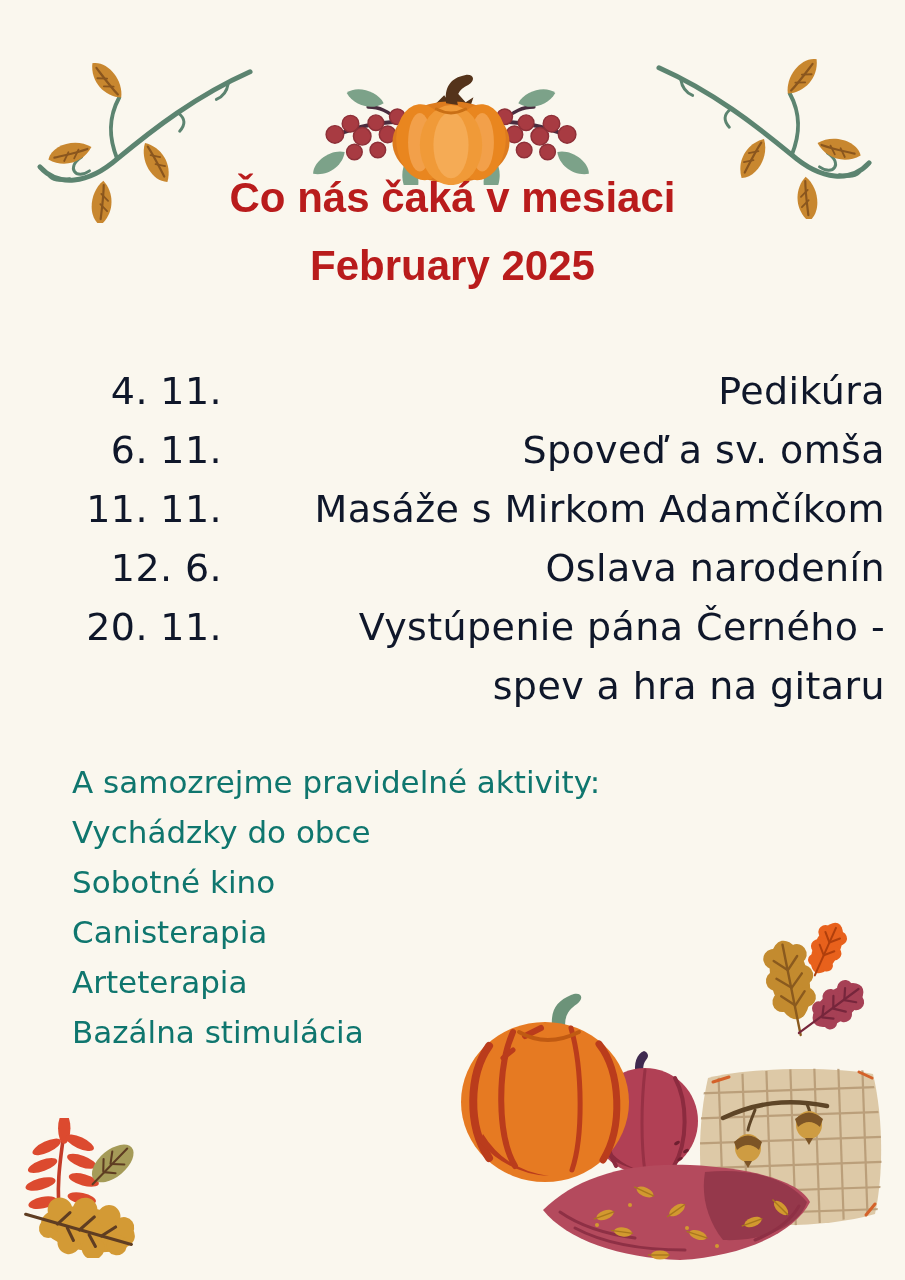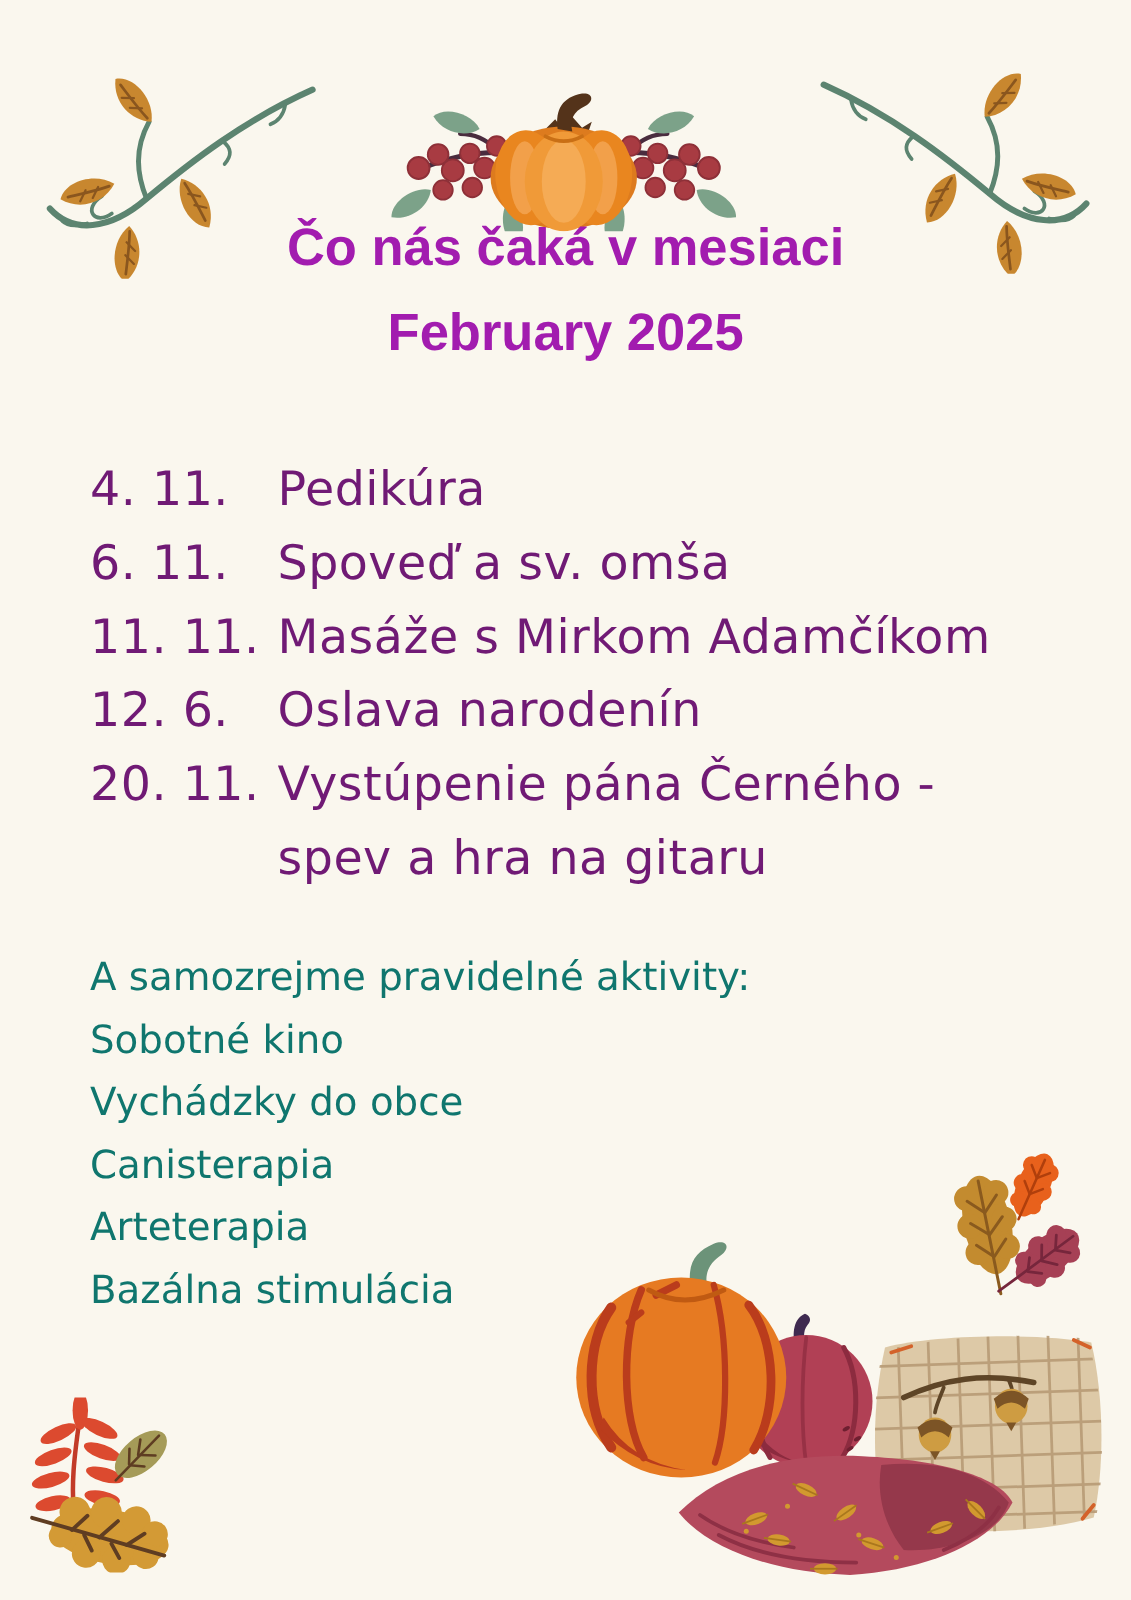--- a/index.html
+++ b/index.html
@@ -17,27 +17,28 @@
   .vine-tr{right:26px;top:36px;width:228px;transform:scaleX(-1);}
   .center-deco{left:290px;top:70px;width:322px;}
   .leaves-bl{left:24px;top:1118px;width:130px;}
   .scene-br{left:455px;top:910px;width:450px;height:370px;}
 
   .title{
     position:absolute;left:0;top:164px;width:100%;
     text-align:center;
     font-family:"Liberation Sans",sans-serif;
     font-weight:700;font-size:42px;line-height:68px;
-    color:#a21caf;letter-spacing:0px;
+    color:#b91c1c;letter-spacing:0px;
   }
 
   .schedule{
     position:absolute;left:72px;top:362px;right:20px;
     font-size:38px;line-height:59px;letter-spacing:0.4px;
-    color:#701a75;
+    color:#0f172a;
+    text-align:right;
   }
   .schedule .row{display:flex;height:59px;}
   .schedule .date{width:150px;flex:0 0 150px;}
   .schedule .activity{flex:1;white-space:nowrap;}
 
   .activities{
     position:absolute;left:72px;top:757px;right:10px;
     font-size:31px;line-height:50px;color:#0f766e;
   }
   .activities div{white-space:nowrap;}
@@ -166,22 +167,22 @@
       <span class="activity">Vystúpenie pána Černého -</span>
     </div>
     <div class="row">
       <span class="date"></span>
       <span class="activity">spev a hra na gitaru</span>
     </div>
   </div>
 
   <div class="activities">
     <div>A samozrejme pravidelné aktivity:</div>
+    <div>Vychádzky do obce</div>
     <div>Sobotné kino</div>
-    <div>Vychádzky do obce</div>
     <div>Canisterapia</div>
     <div>Arteterapia</div>
     <div>Bazálna stimulácia</div>
   </div>
 
   <svg class="deco leaves-bl" viewBox="0 0 126 136">
     <g>
       <path d="M40 6 C35 40 30 72 36 102" stroke="#C23B28" stroke-width="3.5" fill="none" stroke-linecap="round"></path>
       <g fill="#DC4A2F">
         <ellipse cx="39" cy="10" rx="6" ry="15"></ellipse>

